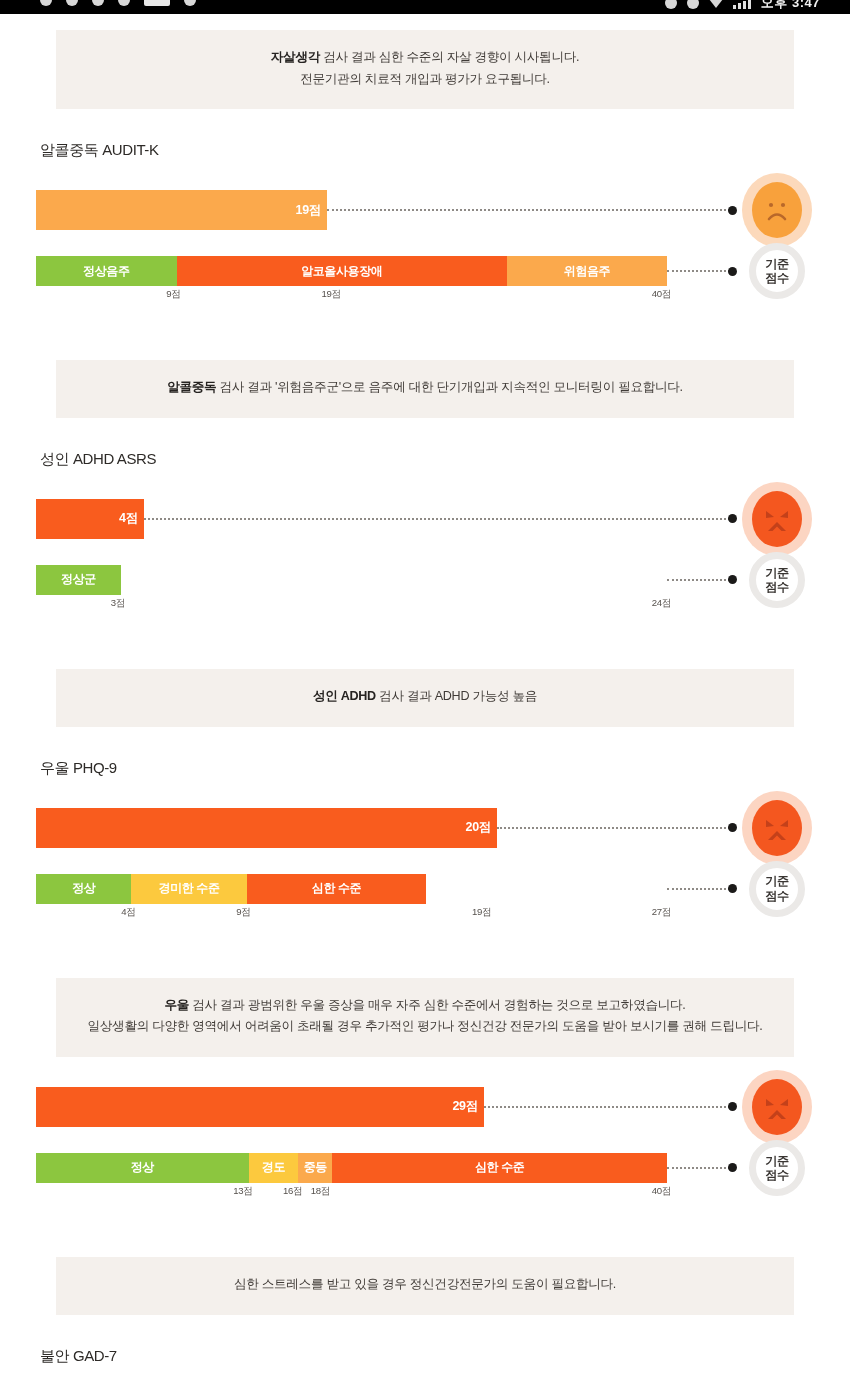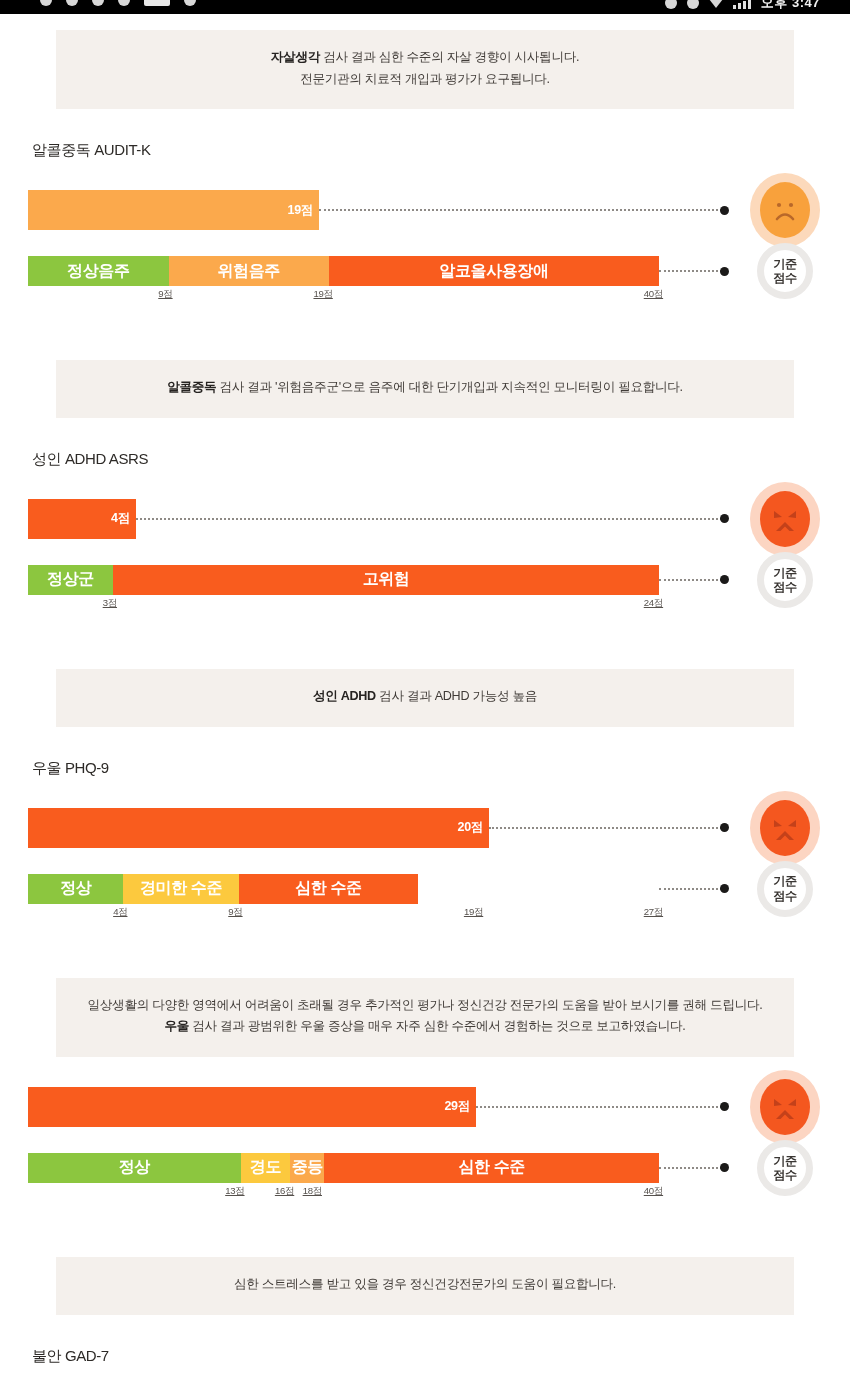--- a/index.html
+++ b/index.html
@@ -38,21 +38,21 @@
   .msgbox p {
     font-size: 12.6px;
     color: #3f3a36;
     line-height: 1.72;
     letter-spacing: -0.3px;
   }
   .msgbox .kw { font-weight: bold; color: #262321; }
   .msgbox .kw.underline { text-decoration: underline; }
 
   
-  .section { margin: 0 28px; }
+  .section { margin: 0 36px; }
   .sec-title {
     font-size: 15px;
     color: #2d2a27;
     letter-spacing: -0.4px;
     padding: 32px 0 0 4px;
   }
 
   
   .chart { position: relative; margin-top: 30px; height: 128px; }
 
@@ -88,27 +88,27 @@
     position: relative; width: 50px; height: 56px; border-radius: 50%;
     display: flex; align-items: center; justify-content: center;
   }
   .face svg { display: block; }
 
   
   .row-range { position: absolute; left: 0; right: 0; top: 66px; height: 30px; }
   .range-bar { position: absolute; left: 0; top: 0; height: 30px; display: flex; }
   .seg {
     height: 30px; display: flex; align-items: center; justify-content: center;
-    color: #ffffff; font-size: 16px; font-weight: bold;
+    color: #ffffff; font-size: 12px; font-weight: bold;
     letter-spacing: -0.4px; overflow: hidden; white-space: nowrap;
   }
   .ticklabels { position: absolute; left: 0; top: 32px; height: 16px; }
   .tick {
     position: absolute; font-size: 9.6px; color: #56514d;
-    transform: translateX(-100%); white-space: nowrap; letter-spacing: -0.3px; text-decoration: underline;
+    transform: translateX(-100%); white-space: nowrap; letter-spacing: -0.3px;
   }
 
   .std-wrap {
     position: absolute; right: 0; top: -13px;
     width: 74px; height: 56px; display:flex; align-items:center; justify-content:center;
   }
   .std-ring {
     width: 56px; height: 56px; border-radius: 50%;
     background: #ffffff; border: 7px solid #ebe9e7;
     display: flex; flex-direction: column; align-items: center; justify-content: center;
@@ -164,22 +164,22 @@
                 <circle cx="11" cy="13" r="2.1" fill="#b9682a"></circle>
                 <circle cx="23" cy="13" r="2.1" fill="#b9682a"></circle>
                 <path d="M9 27 Q17 18 25 27" stroke="#b9682a" stroke-width="2.6" fill="none" stroke-linecap="round"></path>
               </svg>
             </div>
           </div>
         </div>
         <div class="row-range">
           <div class="range-bar" style="width: 631.11px;">
             <div class="seg" style="width: 140.61px; background: rgb(140, 198, 63);">정상음주</div>
+            <div class="seg" style="width: 330.27px; background: rgb(249, 92, 30);">알코올사용장애</div>
             <div class="seg" style="width: 160.23px; background: rgb(251, 169, 76);">위험음주</div>
-            <div class="seg" style="width: 330.27px; background: rgb(249, 92, 30);">알코올사용장애</div>
           </div>
           <div class="dotline" style="top: 14px; left: 631.11px; width: 62.89px;"></div>
           <div class="node" style="top: 10.5px; left: 692px;"></div>
           <div class="ticklabels" style="width: 631.11px;">
             <span class="tick" style="left: 144.61px;">9점</span>
             <span class="tick" style="left: 304.84px;">19점</span>
             <span class="tick" style="left: 635.11px;">40점</span>
           </div>
           <div class="std-wrap">
             <div class="std-ring" style="border-color: rgb(235, 233, 231);">
@@ -211,21 +211,20 @@
                 <path d="M28 10 L20 16 L28 17" fill="#c4411a"></path>
                 <path d="M17 21 L26 30 L8 30 Z" fill="#c4411a"></path>
                 <path d="M17 25.5 L21.5 30 L12.5 30 Z" fill="#f4571f"></path>
               </svg>
             </div>
           </div>
         </div>
         <div class="row-range">
           <div class="range-bar" style="width: 631.11px;">
             <div class="seg" style="width: 85.02px; background: rgb(140, 198, 63);">정상군</div>
-            <div class="seg" style="width: 546.09px; background: rgb(249, 92, 30);">고위험</div>
           </div>
           <div class="dotline" style="top: 14px; left: 631.11px; width: 62.89px;"></div>
           <div class="node" style="top: 10.5px; left: 692px;"></div>
           <div class="ticklabels" style="width: 631.11px;">
             <span class="tick" style="left: 89.02px;">3점</span>
             <span class="tick" style="left: 635.11px;">24점</span>
           </div>
           <div class="std-wrap">
             <div class="std-ring" style="border-color: rgb(235, 233, 231);">
               <b>기준</b>
@@ -278,22 +277,22 @@
             <div class="std-ring" style="border-color: rgb(235, 233, 231);">
               <b>기준</b>
               <b>점수</b>
             </div>
           </div>
         </div>
       </div>
     </div>
     <div style="height: 42px;"></div>
     <div class="msgbox">
+      <p><span class="kw">우울</span><span> 검사 결과 광범위한 우울 증상을 매우 자주 심한 수준에서 경험하는 것으로 보고하였습니다.</span></p>
       <p><span>일상생활의 다양한 영역에서 어려움이 초래될 경우 추가적인 평가나 정신건강 전문가의 도움을 받아 보시기를 권해 드립니다.</span></p>
-      <p><span class="kw">우울</span><span> 검사 결과 광범위한 우울 증상을 매우 자주 심한 수준에서 경험하는 것으로 보고하였습니다.</span></p>
     </div>
     <div class="section">
       <div class="chart">
         <div class="row-score">
           <div class="score-bar" style="width: 447.99px; background: rgb(249, 92, 30);">
             <span>29점</span>
           </div>
           <div class="dotline" style="left: 447.99px; width: 246.01px;"></div>
           <div class="node" style="left: 692px;"></div>
           <div class="face-wrap">

